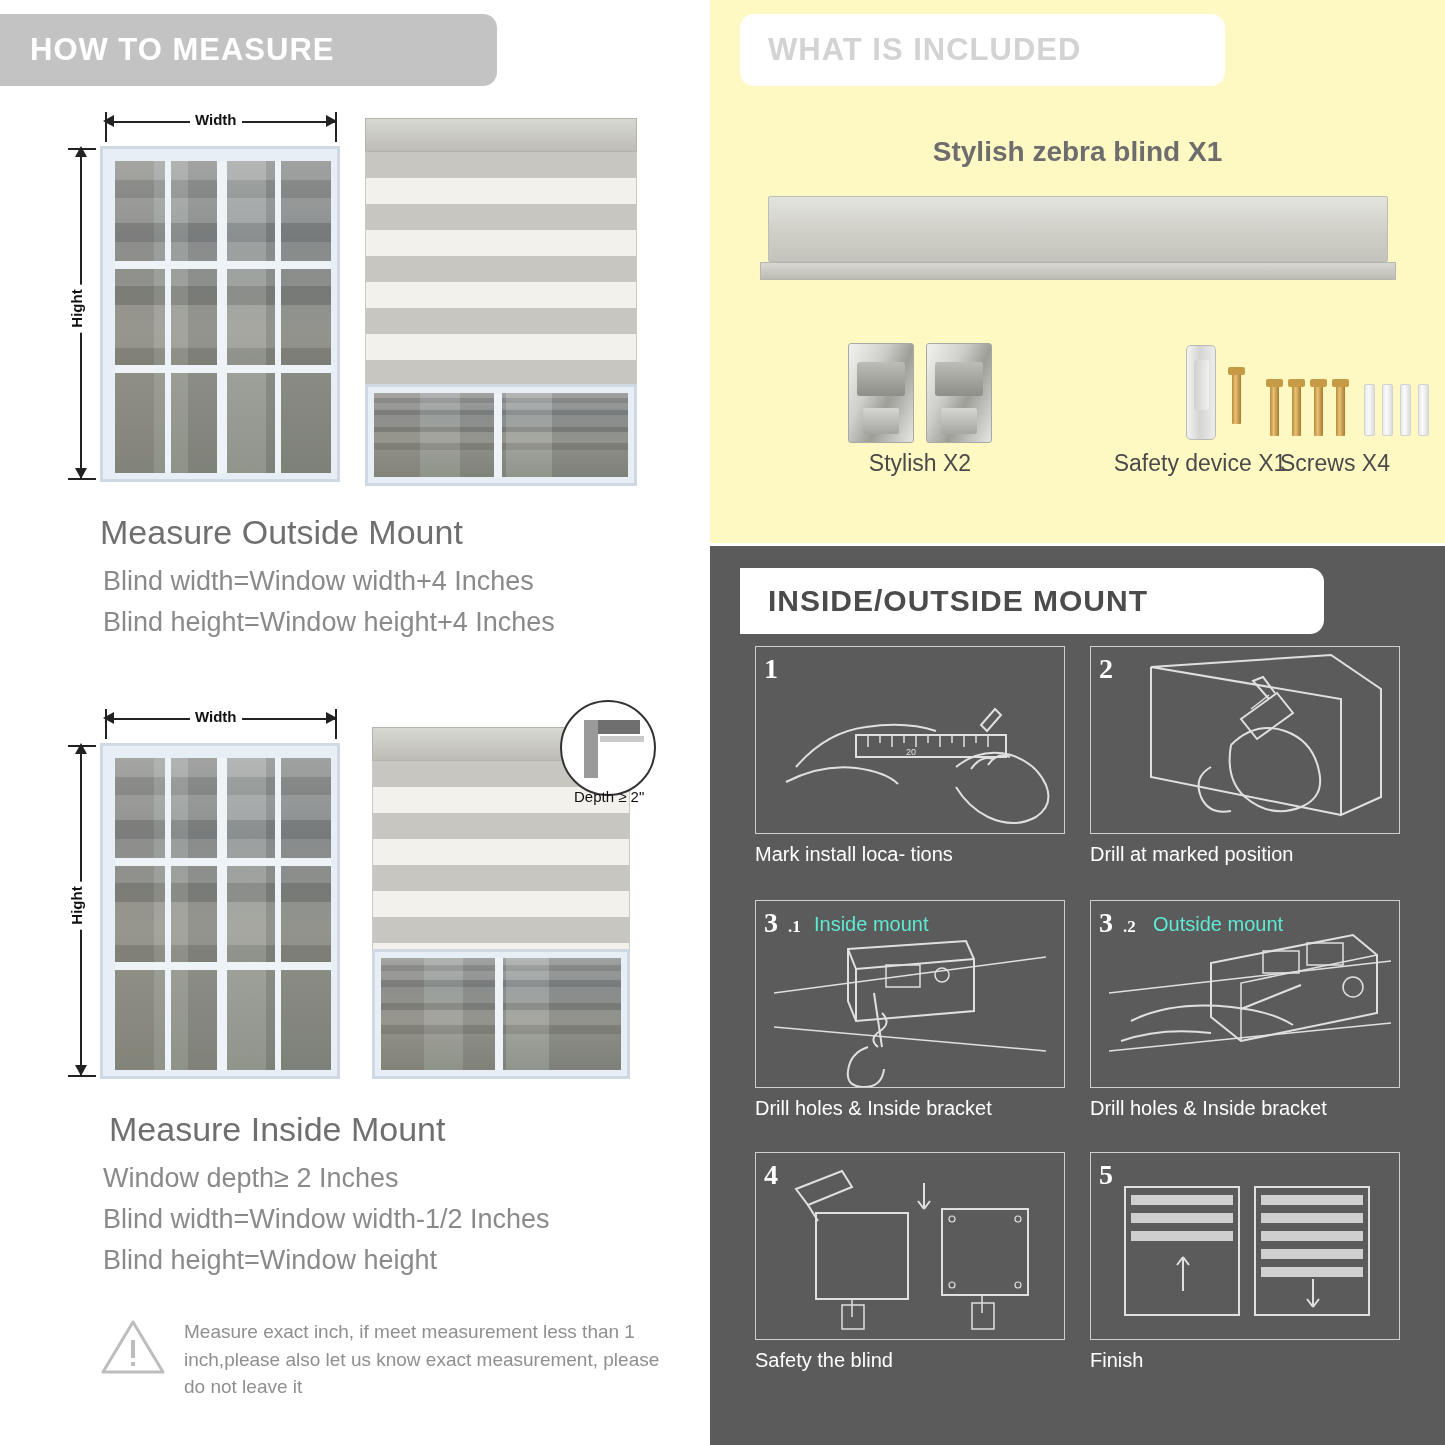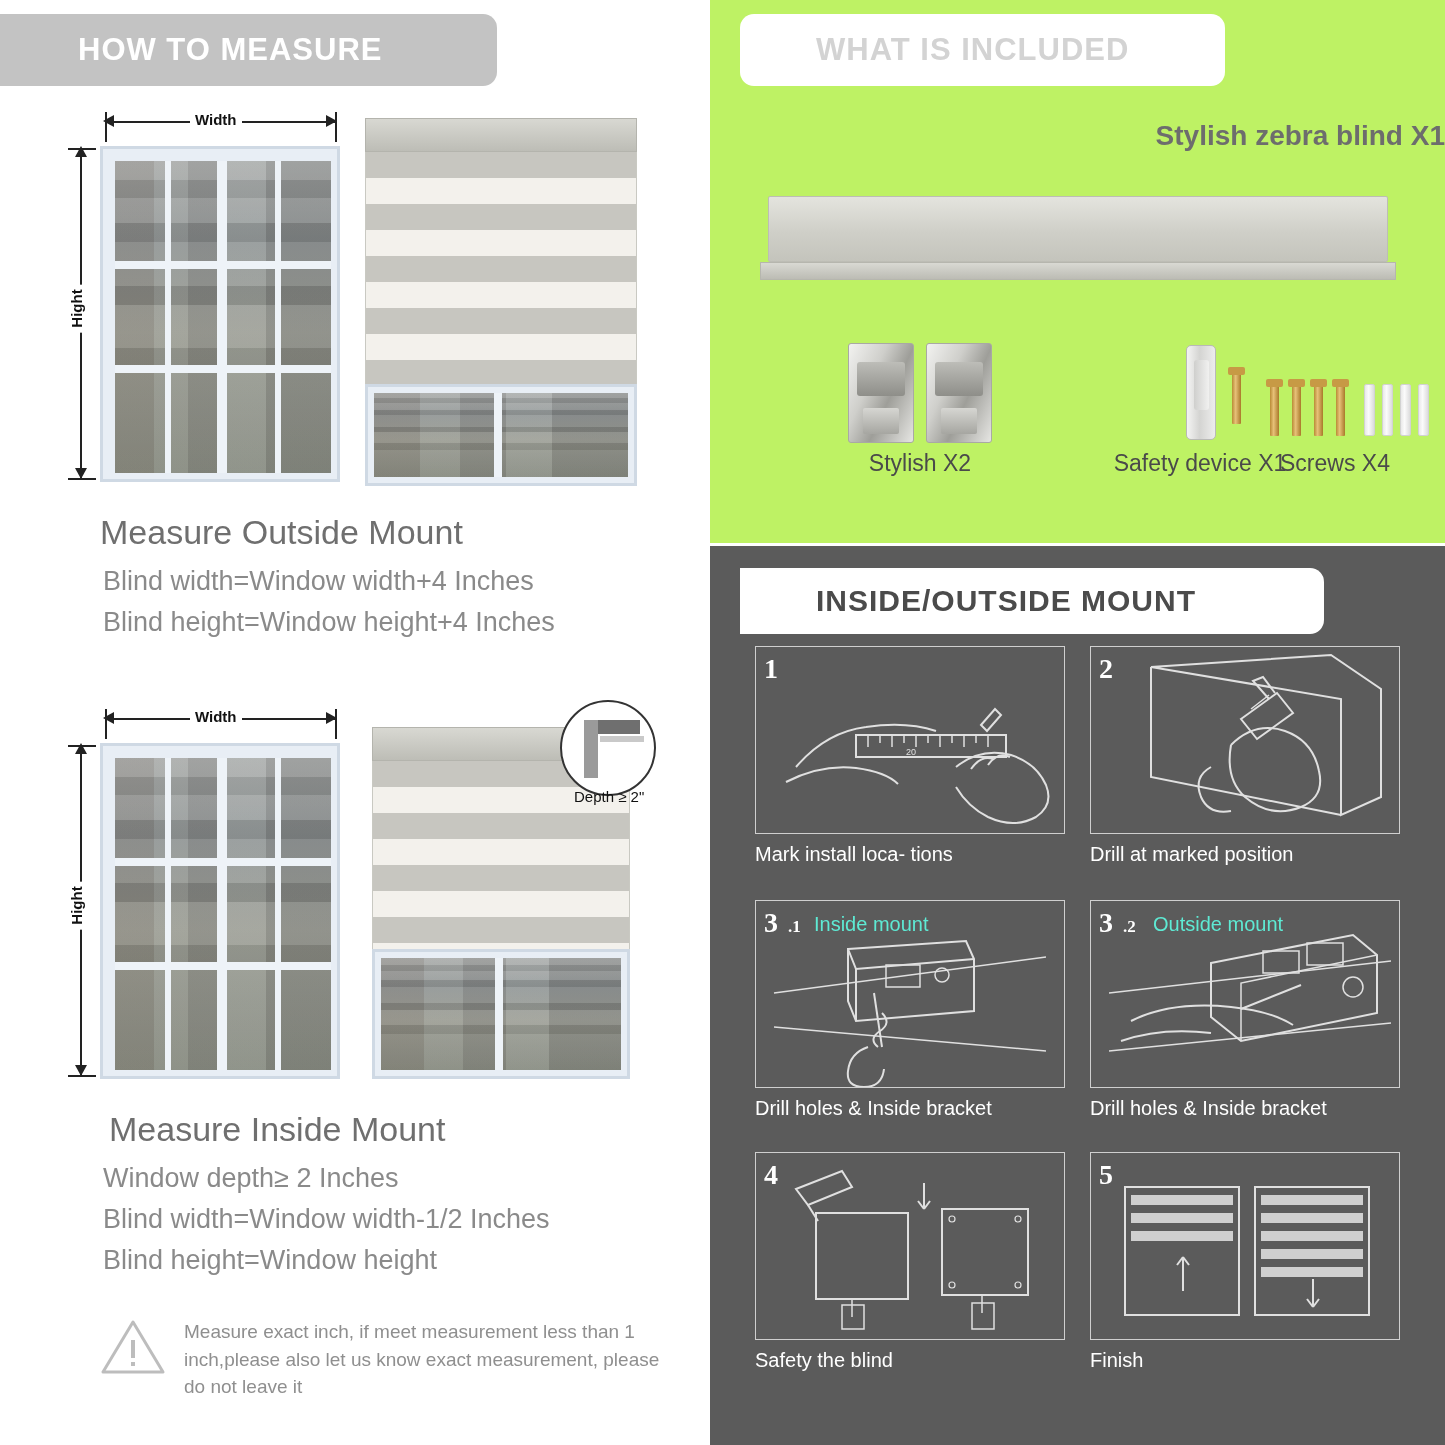--- a/index.html
+++ b/index.html
@@ -23,21 +23,20 @@
     position:absolute;
     background:#ffffff;
     border-radius:0 18px 18px 0;
     display:flex;align-items:center;
     box-shadow:0 0 0 0 rgba(0,0,0,0);
   }
   .banner-title{
     font-size:31px;font-weight:bold;letter-spacing:1px;
     color:#ffffff;
     white-space:nowrap;
-    margin-left:48px;
   }
   .l-banner{
     left:0;top:14px;width:497px;height:72px;
     background:#c3c3c3;
     border-radius:0 14px 14px 0;
     padding-left:30px;box-sizing:border-box;
   }
 
   
   .win-frame{
@@ -124,30 +123,30 @@
     position:absolute;border:2px solid #333;border-radius:50%;
     background:#fff;overflow:hidden;
   }
   .depth-label{
     position:absolute;font-size:15px;color:#111;white-space:nowrap;
   }
 
   
   .right-top{
     position:absolute;left:710px;top:0;width:735px;height:543px;
-    background:#bef264;
+    background:#fef9c3;
   }
   .r-banner{
     position:absolute;left:30px;top:14px;width:485px;height:72px;
     background:#ffffff;border-radius:14px;
     display:flex;align-items:center;padding-left:28px;box-sizing:border-box;
   }
   .r-banner .banner-title{color:#d3d3d3;}
   .included-title{
-    position:absolute;left:0;top:120px;width:735px;text-align:right;
+    position:absolute;left:0;top:136px;width:735px;text-align:center;
     font-size:28px;font-weight:bold;color:#6d6d6d;
   }
   .prod-bar{
     position:absolute;left:58px;top:196px;width:620px;height:66px;
     background:linear-gradient(180deg,#e4e4de 0%,#cfcfc8 55%,#c4c4bc 100%);
     border:1px solid #bdbdb5;box-sizing:border-box;border-radius:2px;
   }
   .prod-bar-lip{
     position:absolute;left:50px;top:262px;width:636px;height:18px;
     background:linear-gradient(180deg,#d9d9d3,#bcbcb4);

